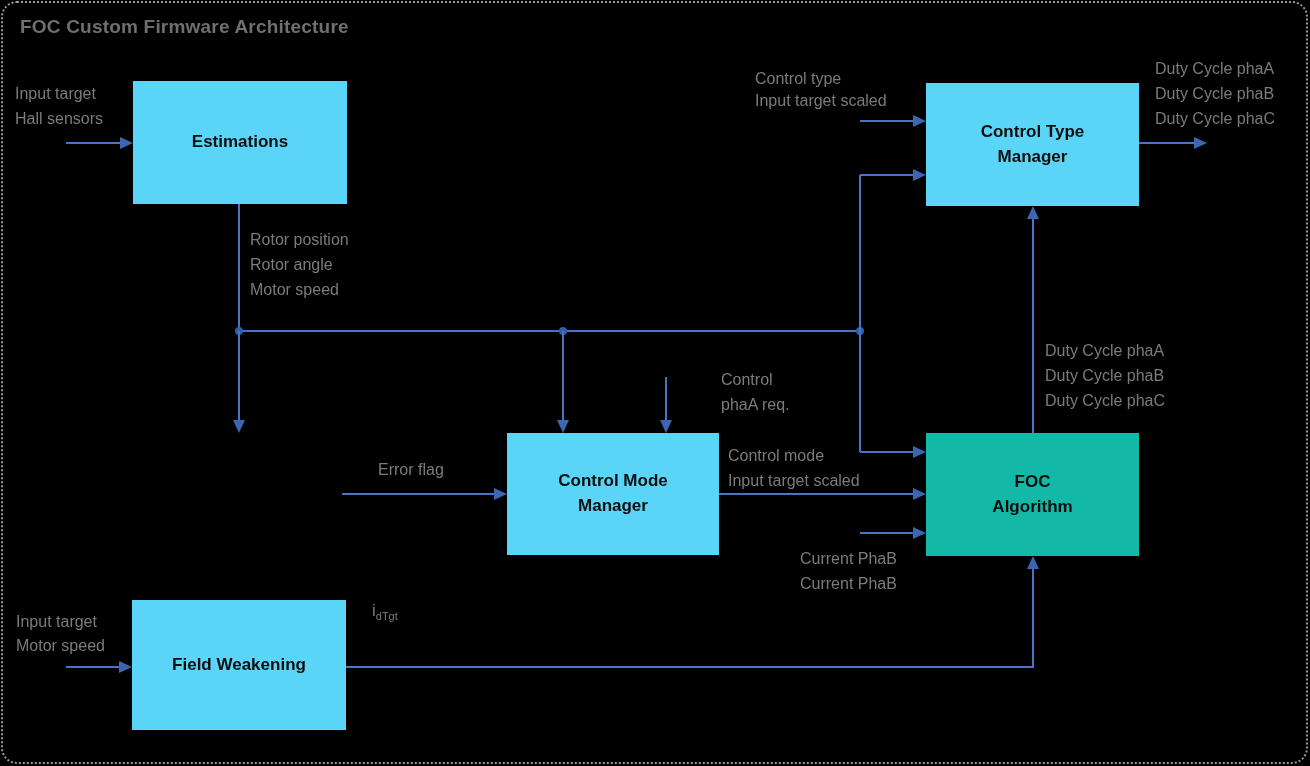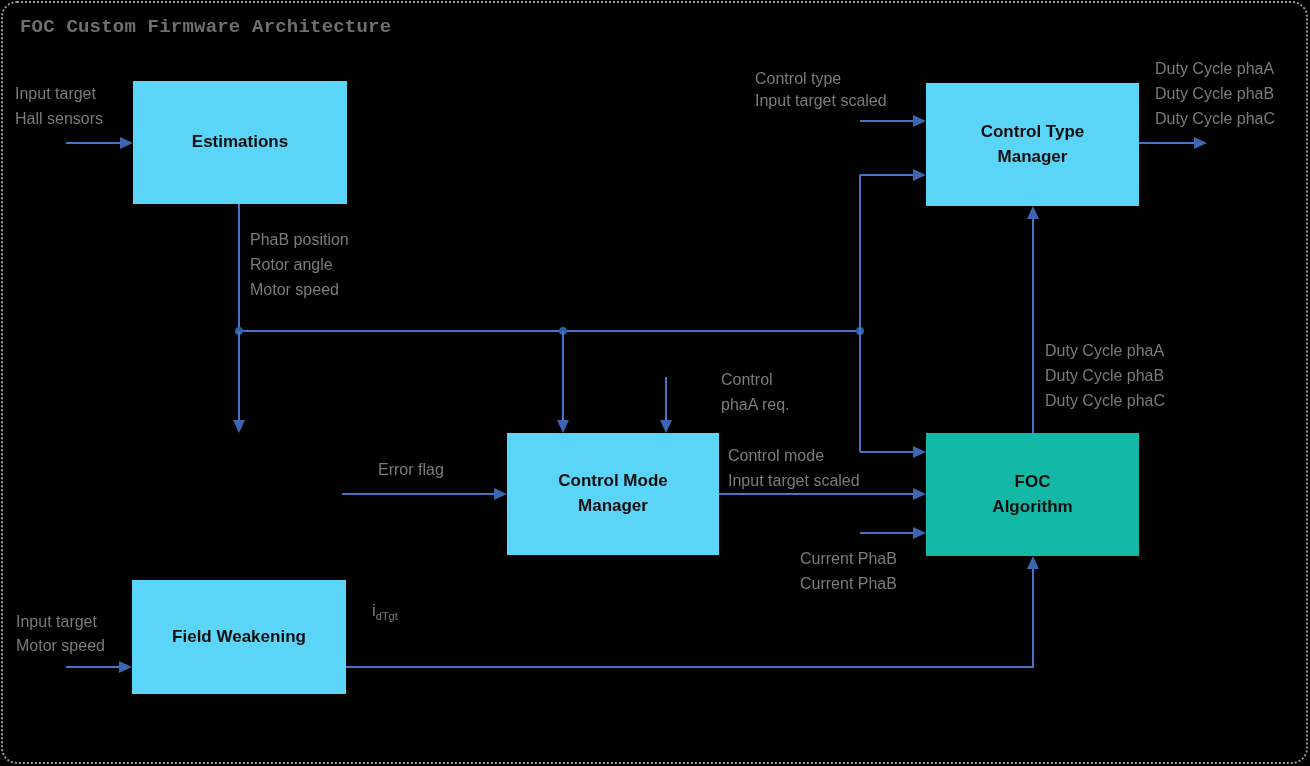--- a/index.html
+++ b/index.html
@@ -13,21 +13,20 @@
   .frame{
     position:absolute;left:1px;top:1px;right:2px;bottom:2px;
     border:2px dotted #9a9a9a;
     border-radius:16px;
     pointer-events:none;
   }
   .title{
     position:absolute;left:20px;top:16px;
     font-size:19px;font-weight:bold;color:#6F6F6F;
     letter-spacing:0.2px;
-    font-family:Liberation Mono, monospace;
   }
   .box{
     position:absolute;
     background:#5AD5F8;
     display:flex;align-items:center;justify-content:center;
     text-align:center;
     font-size:17px;font-weight:bold;color:#0d0d0d;
     white-space:pre-line;
     line-height:1.45;
   }
@@ -70,21 +69,21 @@
   <div class="box" style="left:507px;top:433px;width:212px;height:122px;">
     <span>Control Mode
 Manager</span>
   </div>
 
   <div class="box pink" style="left:926px;top:433px;width:213px;height:123px;">
     <span>FOC
 Algorithm</span>
   </div>
 
-  <div class="box" style="left:132px;top:580px;width:214px;height:114px;">
+  <div class="box" style="left:132px;top:600px;width:214px;height:130px;">
     <span>Field Weakening</span>
   </div>
 
   <div class="hline" style="left:66px;top:142px;width:54px;"></div>
   <div class="ah r" style="left:120px;top:137px;"></div>
 
   <div class="vline" style="left:238px;top:204px;height:127px;"></div>
   <div class="hline" style="left:239px;top:330px;width:622px;"></div>
   <div class="dot" style="left:235px;top:327px;"></div>
   <div class="dot" style="left:559px;top:327px;"></div>
@@ -131,21 +130,21 @@
   <div class="hline" style="left:346px;top:666px;width:688px;"></div>
   <div class="vline" style="left:1032px;top:569px;height:98px;"></div>
   <div class="ah u" style="left:1027px;top:556px;"></div>
 
   <div class="lbl" style="left:15px;top:81px;">
     <div>Input target</div>
     <div>Hall sensors</div>
   </div>
 
   <div class="lbl" style="left:250px;top:227px;">
-    <div>PhaB position</div>
+    <div>Rotor position</div>
     <div>Rotor angle</div>
     <div>Motor speed</div>
   </div>
 
   <div class="lbl tight" style="left:755px;top:68px;">
     <div>Control type</div>
     <div>Input target scaled</div>
   </div>
 
   <div class="lbl" style="left:1155px;top:56px;">

